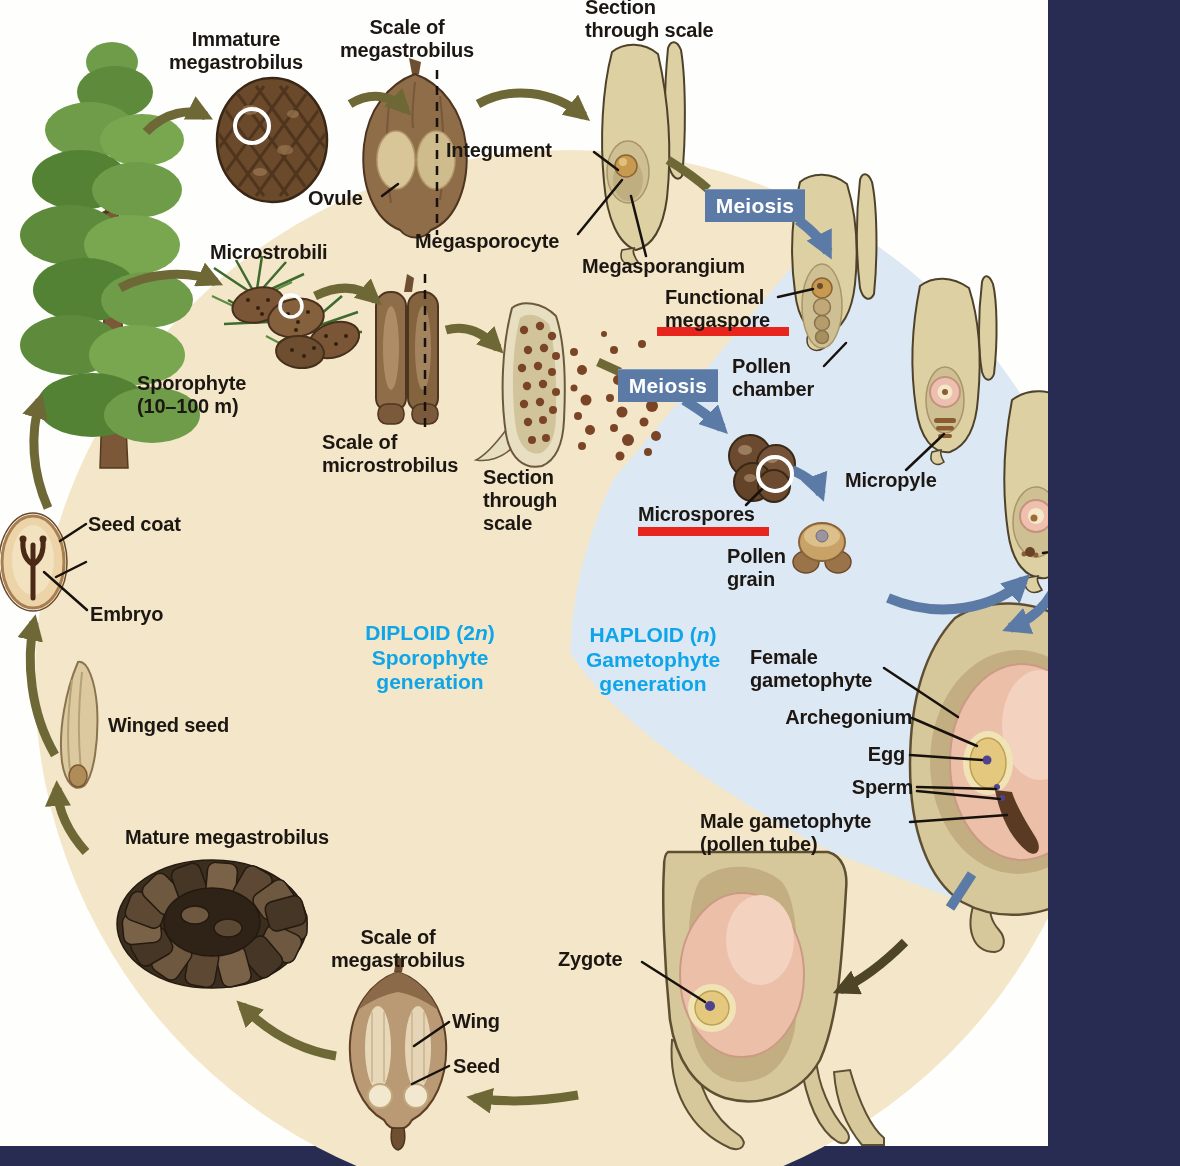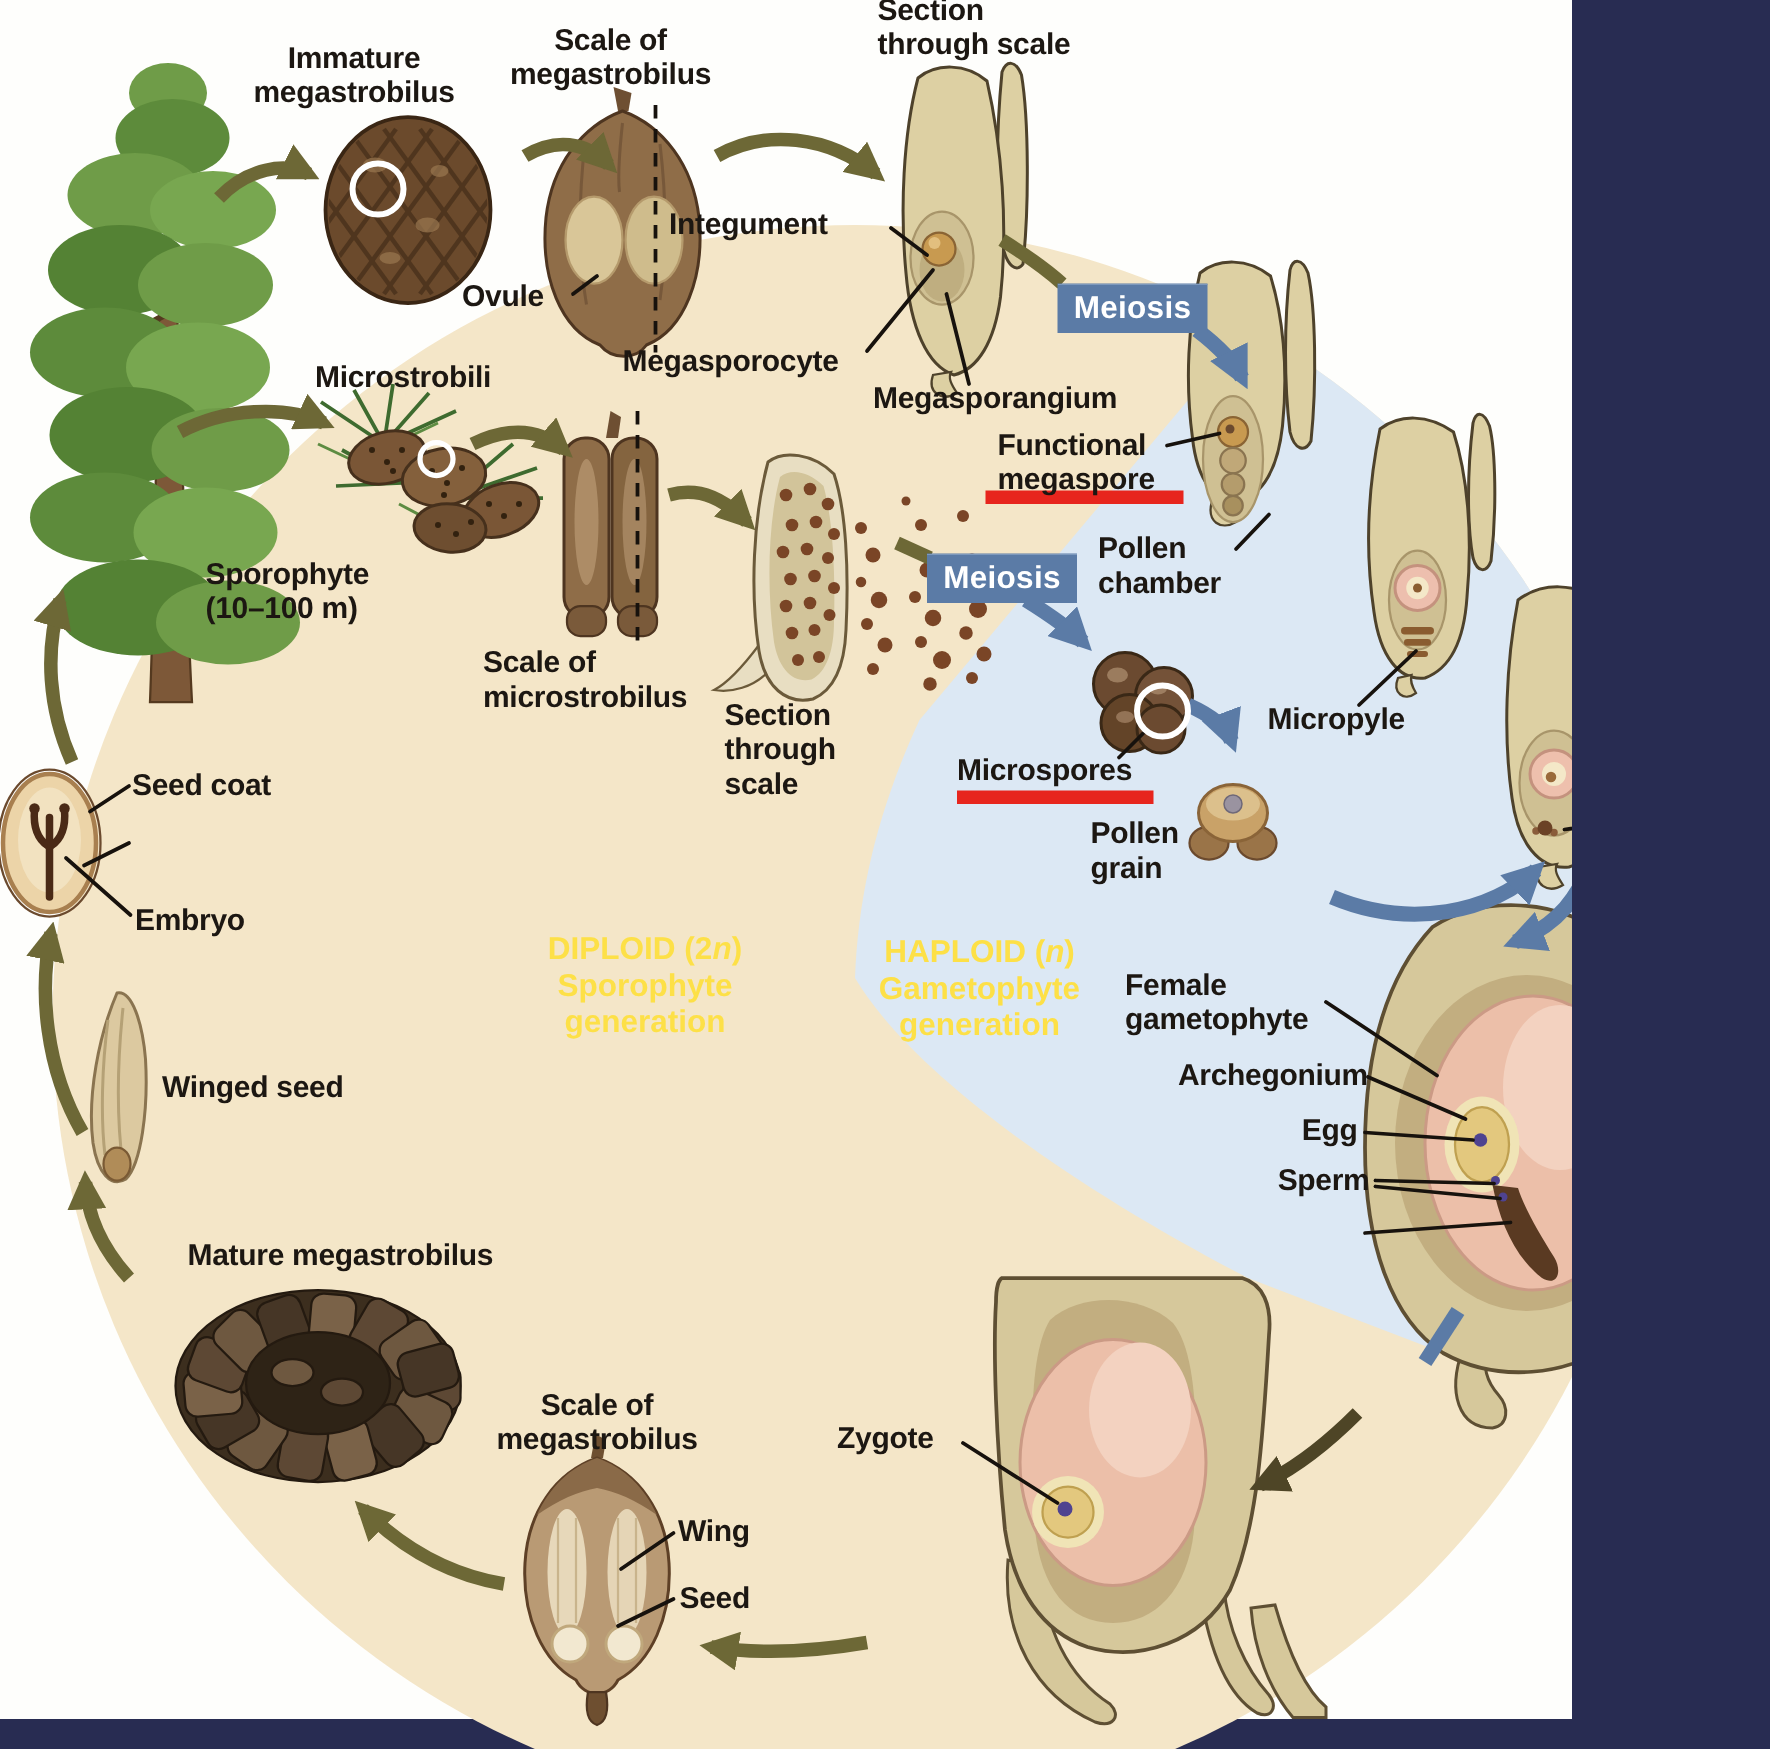--- a/index.html
+++ b/index.html
@@ -4,21 +4,21 @@
 <style>
   html,body{margin:0;padding:0;background:#282c52;}
   #stage{position:relative;width:1048px;height:1166px;background:#282c52;overflow:hidden;
          font-family:"Liberation Sans",sans-serif;}
   #canvas{position:absolute;left:0;top:0;width:1172px;height:1146px;background:#fefefc;}
   svg.art{position:absolute;left:0;top:0;}
   .lbl{position:absolute;font-weight:bold;font-size:20px;line-height:1.15;color:#1c1712;
        white-space:pre-line;letter-spacing:-0.2px;}
   .ctr{text-align:center;}
   .rt{text-align:right;}
-  .hd{position:absolute;font-weight:bold;font-size:21px;line-height:1.17;color:#fde047;text-align:center;}
+  .hd{position:absolute;font-weight:bold;font-size:21px;line-height:1.17;color:#0ea5e9;text-align:center;}
   .hd span{display:block;}
   .hd .l1{display:block;}
   .hd .l1 span{display:inline;}
   .itn{font-style:italic;}
   .pbox{position:absolute;display:flex;align-items:center;justify-content:center;
         font-weight:bold;font-size:21px;color:#ffffff;letter-spacing:0.2px;}
   .meiosis{background:#5b7ba6;box-shadow:inset 0 1px 0 #7d99bd;}
   .fert{background:#6a6234;}
 </style>
 </head>
@@ -416,20 +416,22 @@
   <div class="lbl" style="left:1100px;top:516px;">Pollen
 grain</div>
   <div class="lbl" style="left:88px;top:513px;">Seed coat</div>
   <div class="lbl" style="left:90px;top:603px;">Embryo</div>
   <div class="lbl" style="left:750px;top:646px;">Female
 gametophyte</div>
   <div class="lbl rt" style="left:700px;top:706px;width:212px;">Archegonium</div>
   <div class="lbl rt" style="left:700px;top:743px;width:205px;">Egg</div>
   <div class="lbl rt" style="left:700px;top:776px;width:213px;">Sperm</div>
   <div class="lbl" style="left:108px;top:714px;">Winged seed</div>
+  <div class="lbl" style="left:700px;top:810px;">Male gametophyte
+(pollen tube)</div>
   <div class="lbl" style="left:125px;top:826px;">Mature megastrobilus</div>
   <div class="lbl ctr" style="left:320px;top:926px;width:156px;">Scale of
 megastrobilus</div>
   <div class="lbl" style="left:558px;top:948px;">Zygote</div>
   <div class="lbl" style="left:452px;top:1010px;">Wing</div>
   <div class="lbl" style="left:453px;top:1055px;">Seed</div>
 
   <div class="hd" style="left:340px;top:621px;width:180px;">
     <span class="l1"><span>DIPLOID (2</span><span class="itn">n</span><span>)</span></span>
     <span>Sporophyte</span>

